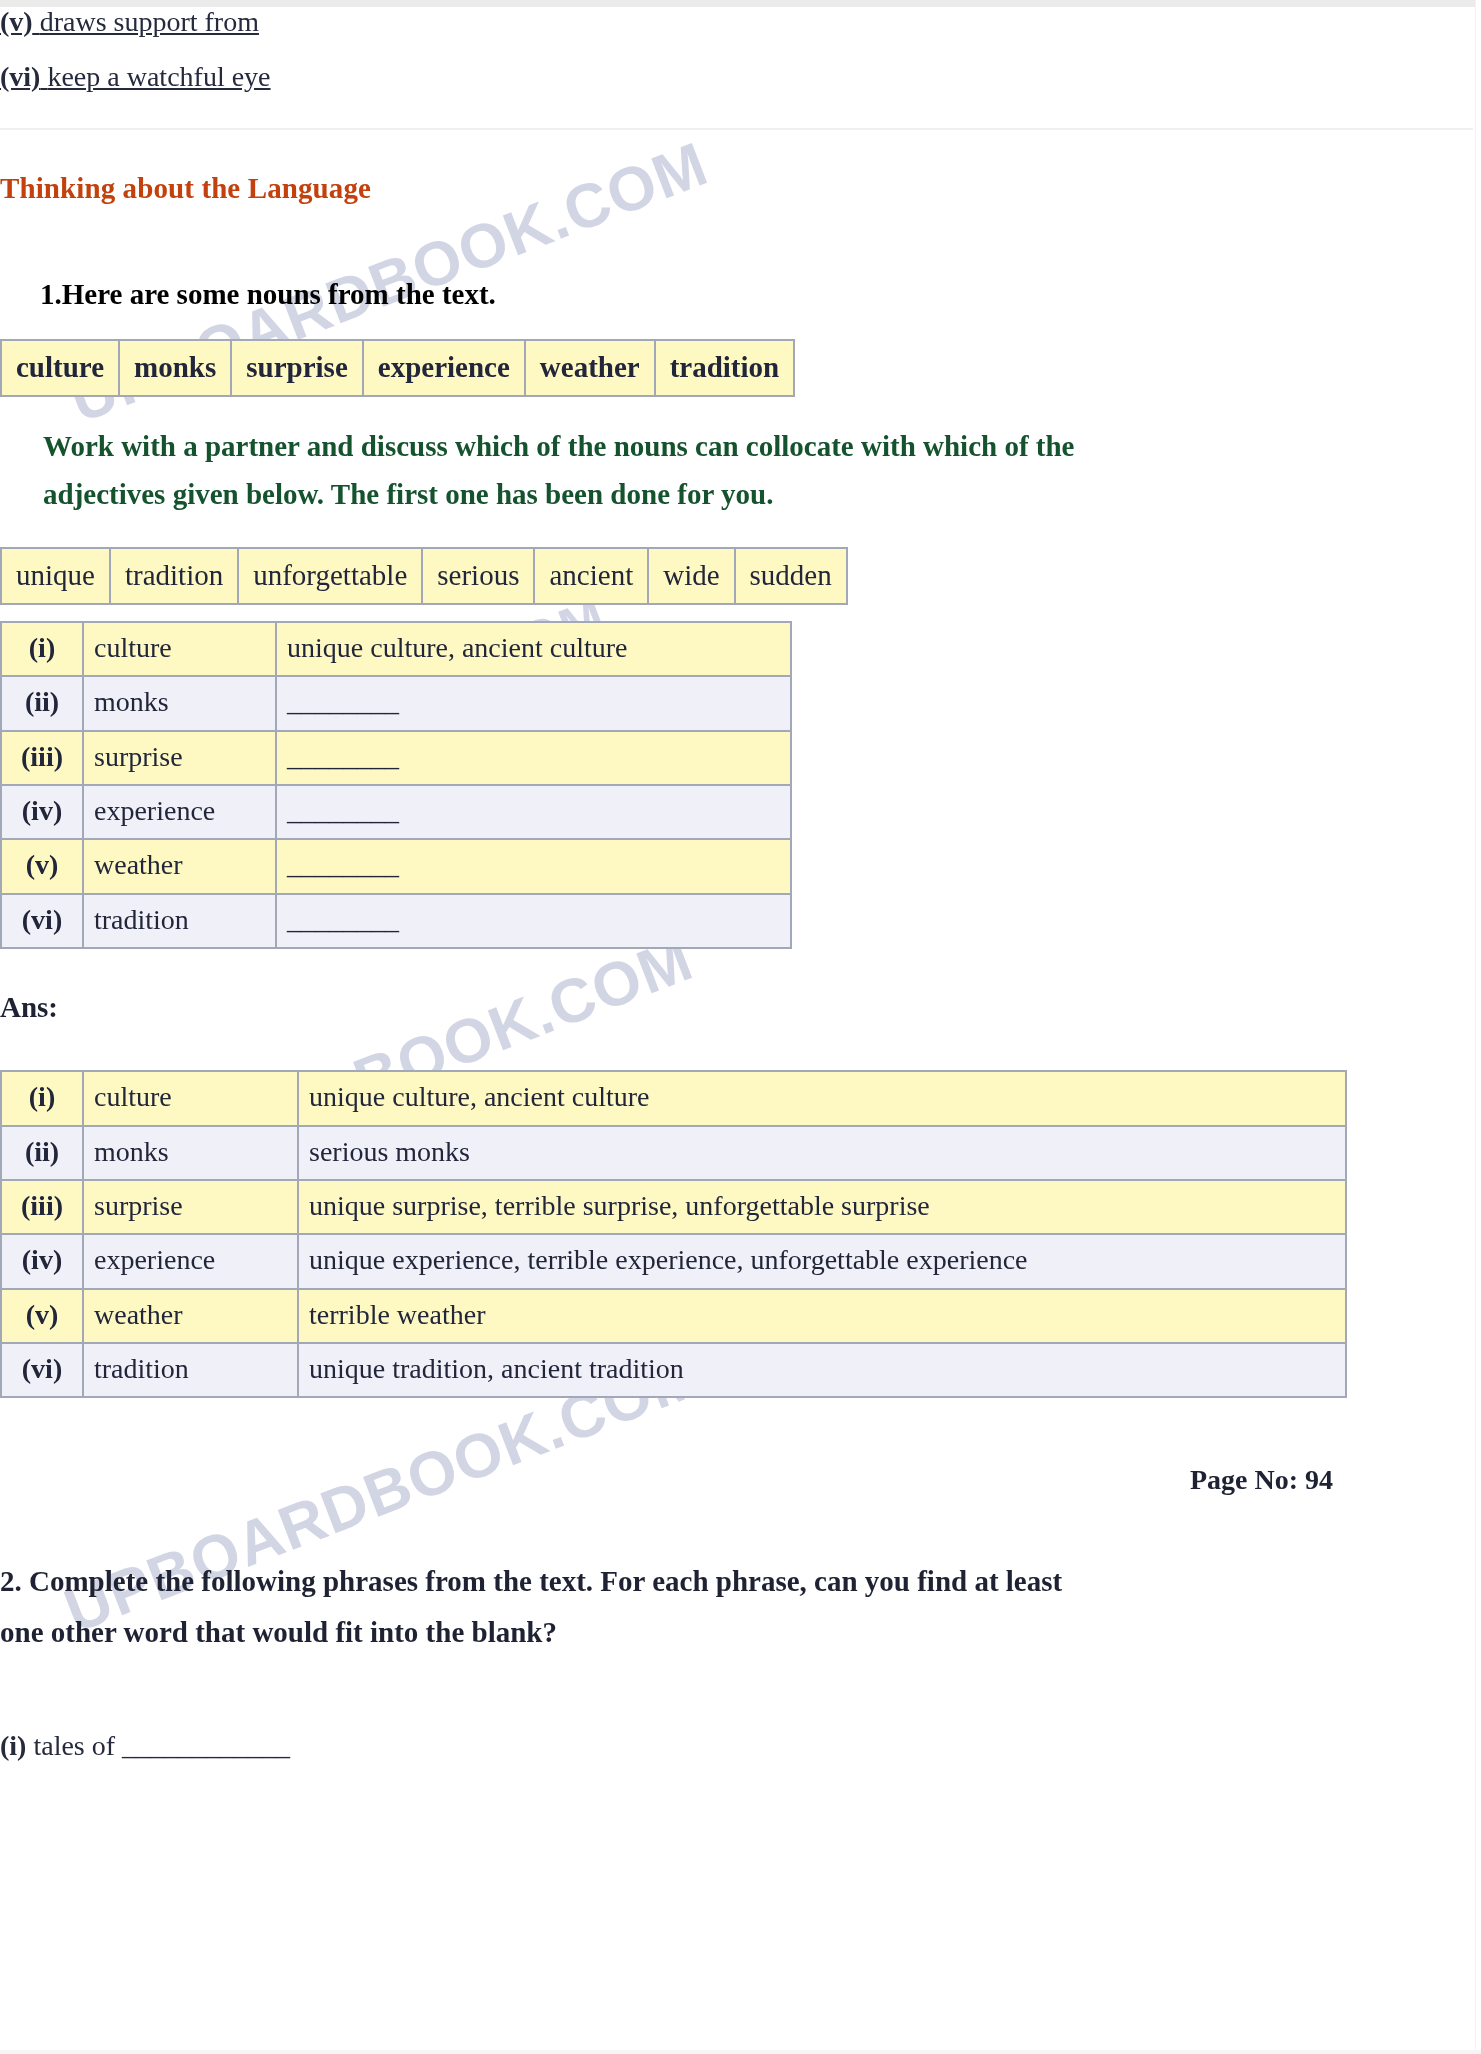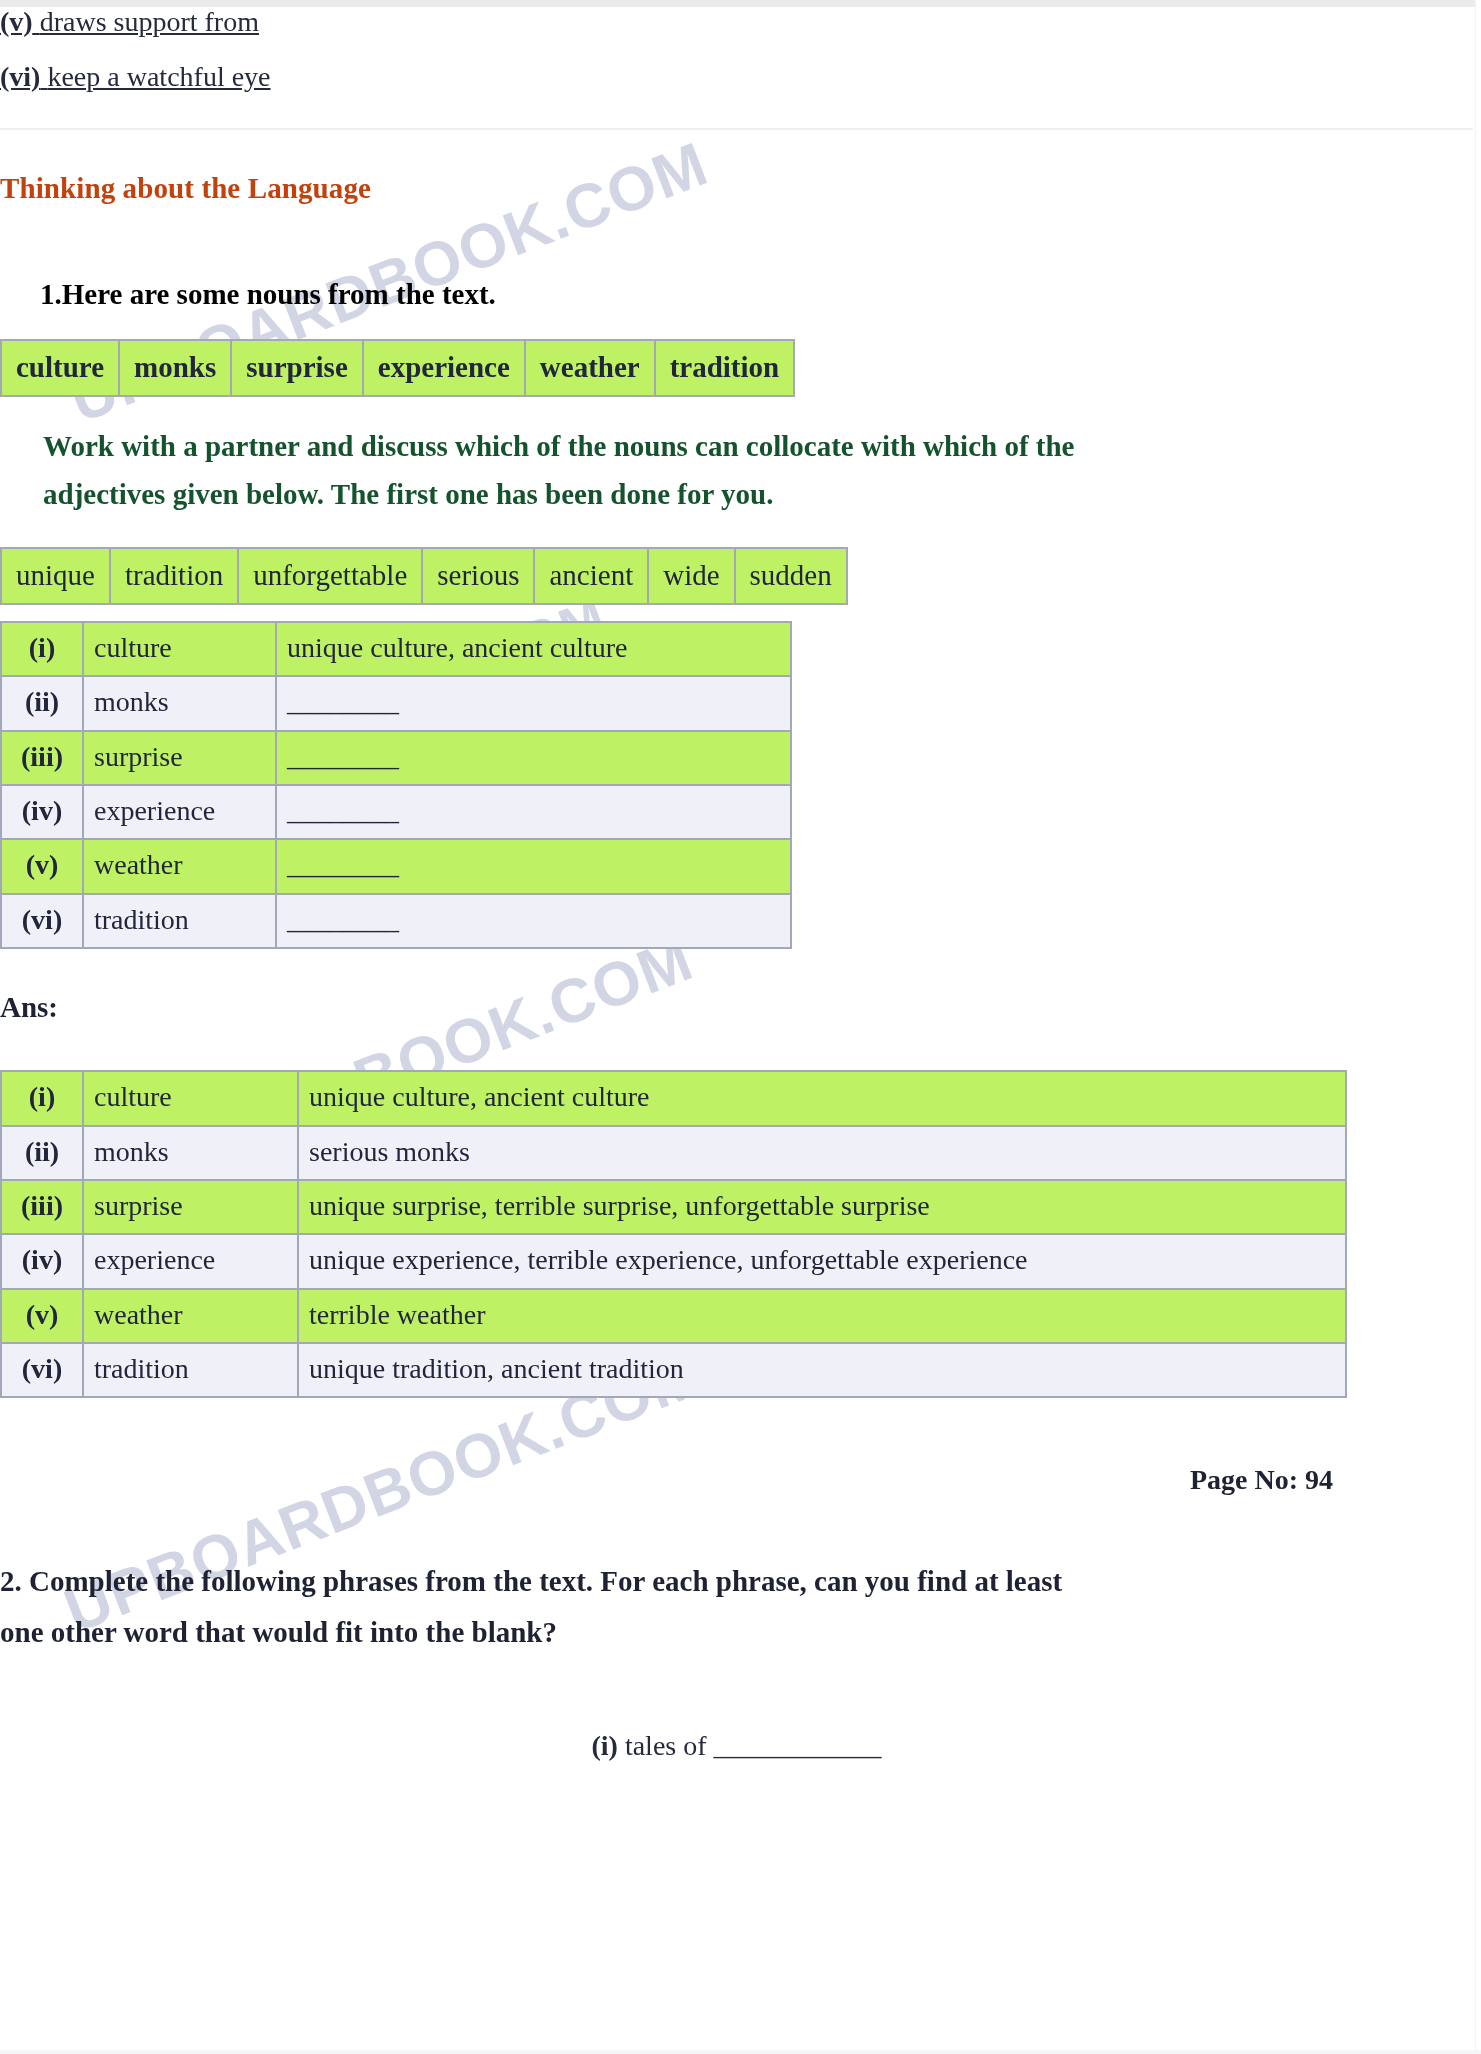--- a/index.html
+++ b/index.html
@@ -131,32 +131,31 @@
     line-height: 1.75;
     margin: 60px 0 0 0;
     color: #1f2233;
   }
 
   .phrase-item {
     font-size: 28px;
     line-height: 1.6;
     margin: 66px 0 0 0;
     color: #262a3d;
-    text-align: center;
   }
   .phrase-item .rn { font-weight: 700; }
 
   
   table {
     border-collapse: collapse;
     background: #ffffff;
   }
   table td {
     border: 2px solid #a3a8b8;
-    background: #bef264;
+    background: #fef9c3;
     color: #22263a;
   }
 
   
   .strip { margin-top: 28px; }
   .strip td {
     padding: 8px 14px 10px 14px;
     font-size: 29px;
     white-space: nowrap;
     text-align: center;

